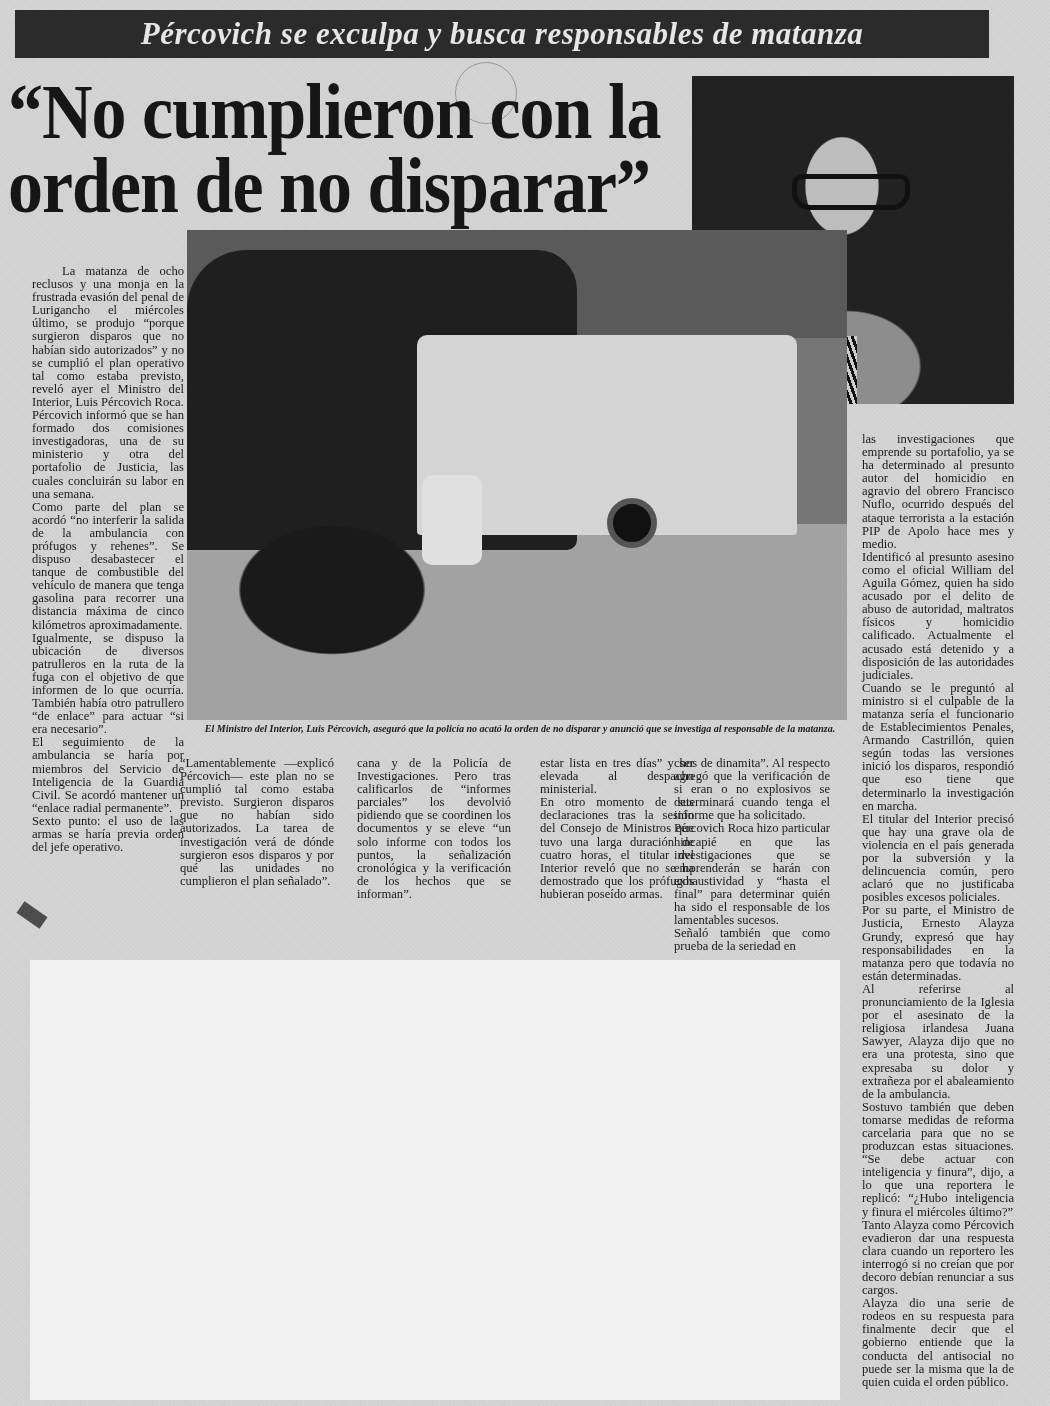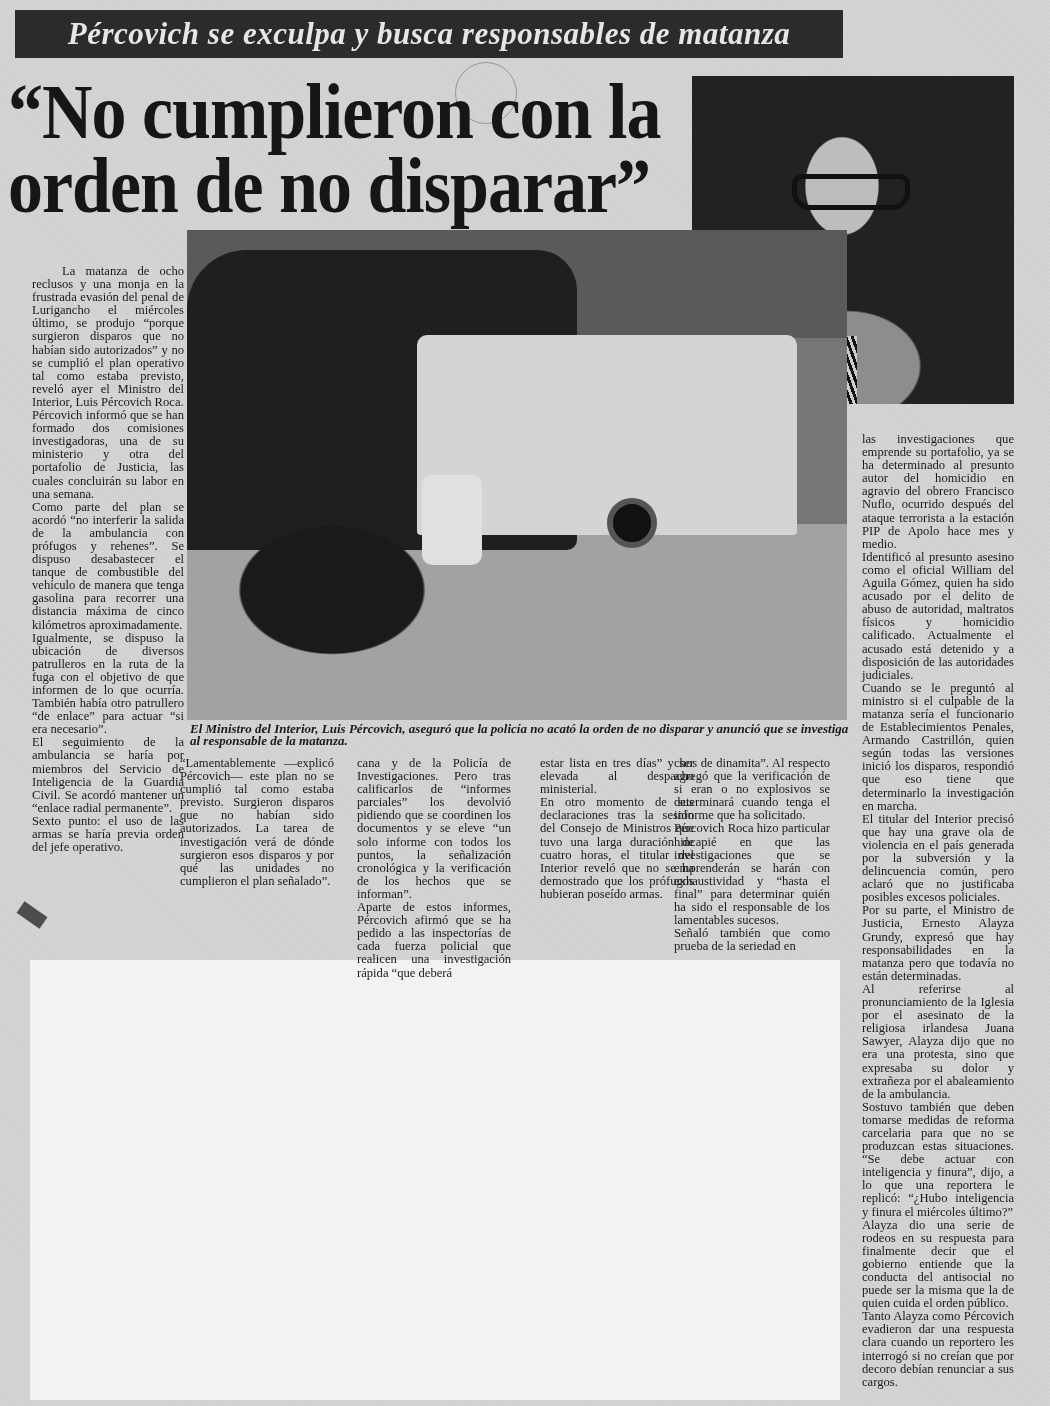--- a/index.html
+++ b/index.html
@@ -13,21 +13,21 @@
     position:absolute; left:0; top:0; width:1050px; height:1406px;
     background:
       repeating-linear-gradient(45deg, rgba(0,0,0,0.025) 0 1px, transparent 1px 3px),
       #d4d4d4;
   }
   .blank-area {
     position:absolute; left:30px; top:960px; width:810px; height:440px;
     background:#f2f2f2;
   }
   .kicker {
-    position:absolute; left:15px; top:10px; width:828px; height:48px;
+    position:absolute; left:15px; top:10px; width:974px; height:48px;
     background:#2b2b2b;
     display:flex; align-items:center; justify-content:center;
   }
   .kicker span {
     color:#e6e6e6; font-family:"Liberation Serif", serif; font-style:italic; font-weight:bold;
     font-size:31px; letter-spacing:0.5px;
   }
   .headline {
     position:absolute; left:8px; top:75px; width:690px;
     font-family:"Liberation Serif", serif; font-weight:bold;
@@ -75,21 +75,21 @@
     position:absolute; left:10px; top:260px; width:270px; height:200px;
     background:radial-gradient(ellipse 130px 90px at 135px 100px, #1a1a1a 0 70%, transparent 72%);
   }
   .photo-scene .officer {
     position:absolute; left:235px; top:245px; width:60px; height:90px;
     background:#e0e0e0; border-radius:10px;
   }
   .caption {
     position:absolute; left:190px; top:723px; width:660px;
     font-family:"Liberation Serif", serif; font-style:italic; font-weight:bold;
-    font-size:13px; line-height:12px; color:#1a1a1a;
+    font-size:10px; line-height:12px; text-align:center; color:#1a1a1a;
   }
   .col {
     position:absolute;
     font-family:"Liberation Serif", serif;
     font-size:12.6px; line-height:13.1px; color:#1a1a1a;
     text-align:justify; hyphens:auto;
   }
   .col p { margin:0; }
   .col p.indent { text-indent:30px; }
   .col-1 { left:32px; top:227px; width:152px;margin-top:38px; }
@@ -148,21 +148,20 @@
     <p>Sexto punto: el uso de las armas se haría previa orden del jefe operativo.</p>
   </div>
   <div class="tear"></div>
 
   <div class="col col-2">
     <p>“Lamentablemente —explicó Pércovich— este plan no se cumplió tal como estaba previsto. Surgieron disparos que no habían sido autorizados. La tarea de investigación verá de dónde surgieron esos disparos y por qué las unidades no cumplieron el plan señalado”.</p>
   </div>
 
   <div class="col col-3">
     <p>cana y de la Policía de Investigaciones. Pero tras calificarlos de “informes parciales” los devolvió pidiendo que se coordinen los documentos y se eleve “un solo informe con todos los puntos, la señalización cronológica y la verificación de los hechos que se informan”.</p>
-    <p>Aparte de estos informes, Pércovich afirmó que se ha pedido a las inspectorías de cada fuerza policial que realicen una investigación rápida “que deberá</p>
   </div>
 
   <div class="col col-4">
     <p>estar lista en tres días” y ser elevada al despacho ministerial.</p>
     <p>En otro momento de sus declaraciones tras la sesión del Consejo de Ministros que tuvo una larga duración de cuatro horas, el titular del Interior reveló que no se ha demostrado que los prófugos hubieran poseído armas.</p>
   </div>
 
   <div class="col col-5">
     <p>chos de dinamita”. Al respecto agregó que la verificación de si eran o no explosivos se determinará cuando tenga el informe que ha solicitado.</p>
     <p>Pércovich Roca hizo particular hincapié en que las investigaciones que se emprenderán se harán con exhaustividad y “hasta el final” para determinar quién ha sido el responsable de los lamentables sucesos.</p>
@@ -170,16 +169,16 @@
   </div>
 
   <div class="col col-6">
     <p>las investigaciones que emprende su portafolio, ya se ha determinado al presunto autor del homicidio en agravio del obrero Francisco Nuflo, ocurrido después del ataque terrorista a la estación PIP de Apolo hace mes y medio.</p>
     <p>Identificó al presunto asesino como el oficial William del Aguila Gómez, quien ha sido acusado por el delito de abuso de autoridad, maltratos físicos y homicidio calificado. Actualmente el acusado está detenido y a disposición de las autoridades judiciales.</p>
     <p>Cuando se le preguntó al ministro si el culpable de la matanza sería el funcionario de Establecimientos Penales, Armando Castrillón, quien según todas las versiones inició los disparos, respondió que eso tiene que determinarlo la investigación en marcha.</p>
     <p>El titular del Interior precisó que hay una grave ola de violencia en el país generada por la subversión y la delincuencia común, pero aclaró que no justificaba posibles excesos policiales.</p>
     <p>Por su parte, el Ministro de Justicia, Ernesto Alayza Grundy, expresó que hay responsabilidades en la matanza pero que todavía no están determinadas.</p>
     <p>Al referirse al pronunciamiento de la Iglesia por el asesinato de la religiosa irlandesa Juana Sawyer, Alayza dijo que no era una protesta, sino que expresaba su dolor y extrañeza por el abaleamiento de la ambulancia.</p>
     <p>Sostuvo también que deben tomarse medidas de reforma carcelaria para que no se produzcan estas situaciones. “Se debe actuar con inteligencia y finura”, dijo, a lo que una reportera le replicó: “¿Hubo inteligencia y finura el miércoles último?”</p>
+    <p>Tanto Alayza como Pércovich evadieron dar una respuesta clara cuando un reportero les interrogó si no creían que por decoro debían renunciar a sus cargos.</p>
     <p>Alayza dio una serie de rodeos en su respuesta para finalmente decir que el gobierno entiende que la conducta del antisocial no puede ser la misma que la de quien cuida el orden público.</p>
-    <p>Tanto Alayza como Pércovich evadieron dar una respuesta clara cuando un reportero les interrogó si no creían que por decoro debían renunciar a sus cargos.</p>
   </div>
 </div>
 
 </body></html>

